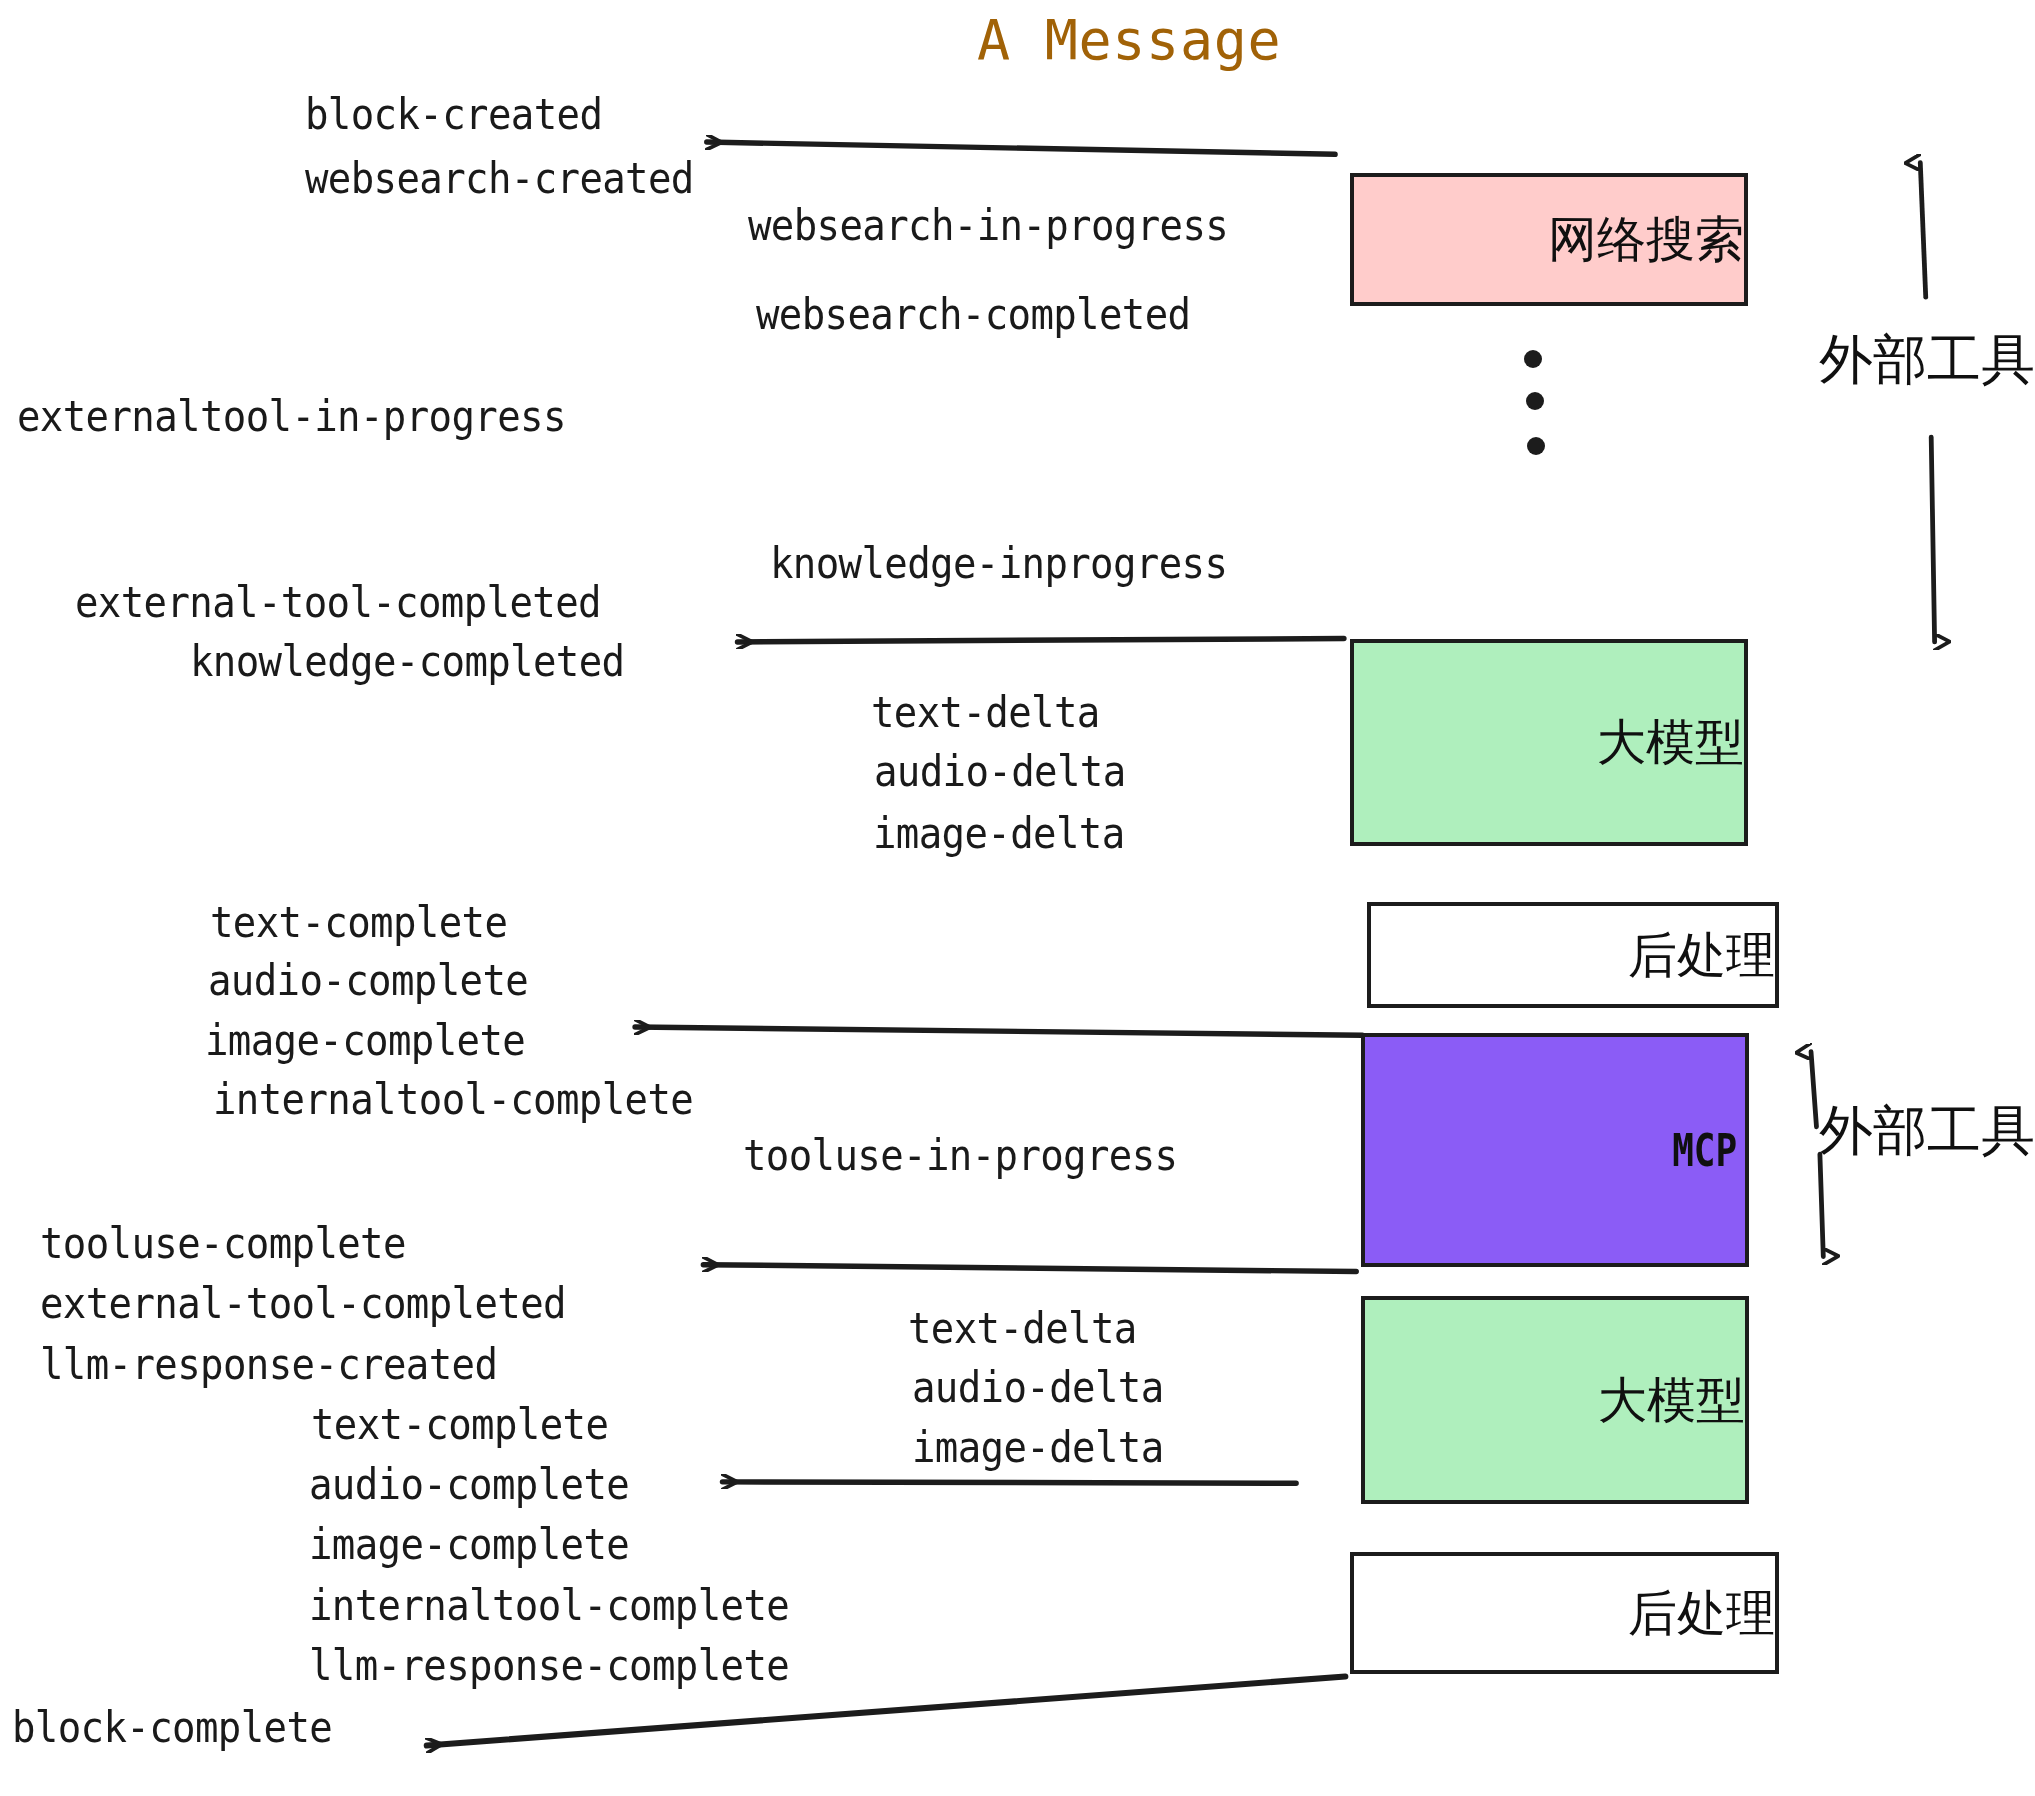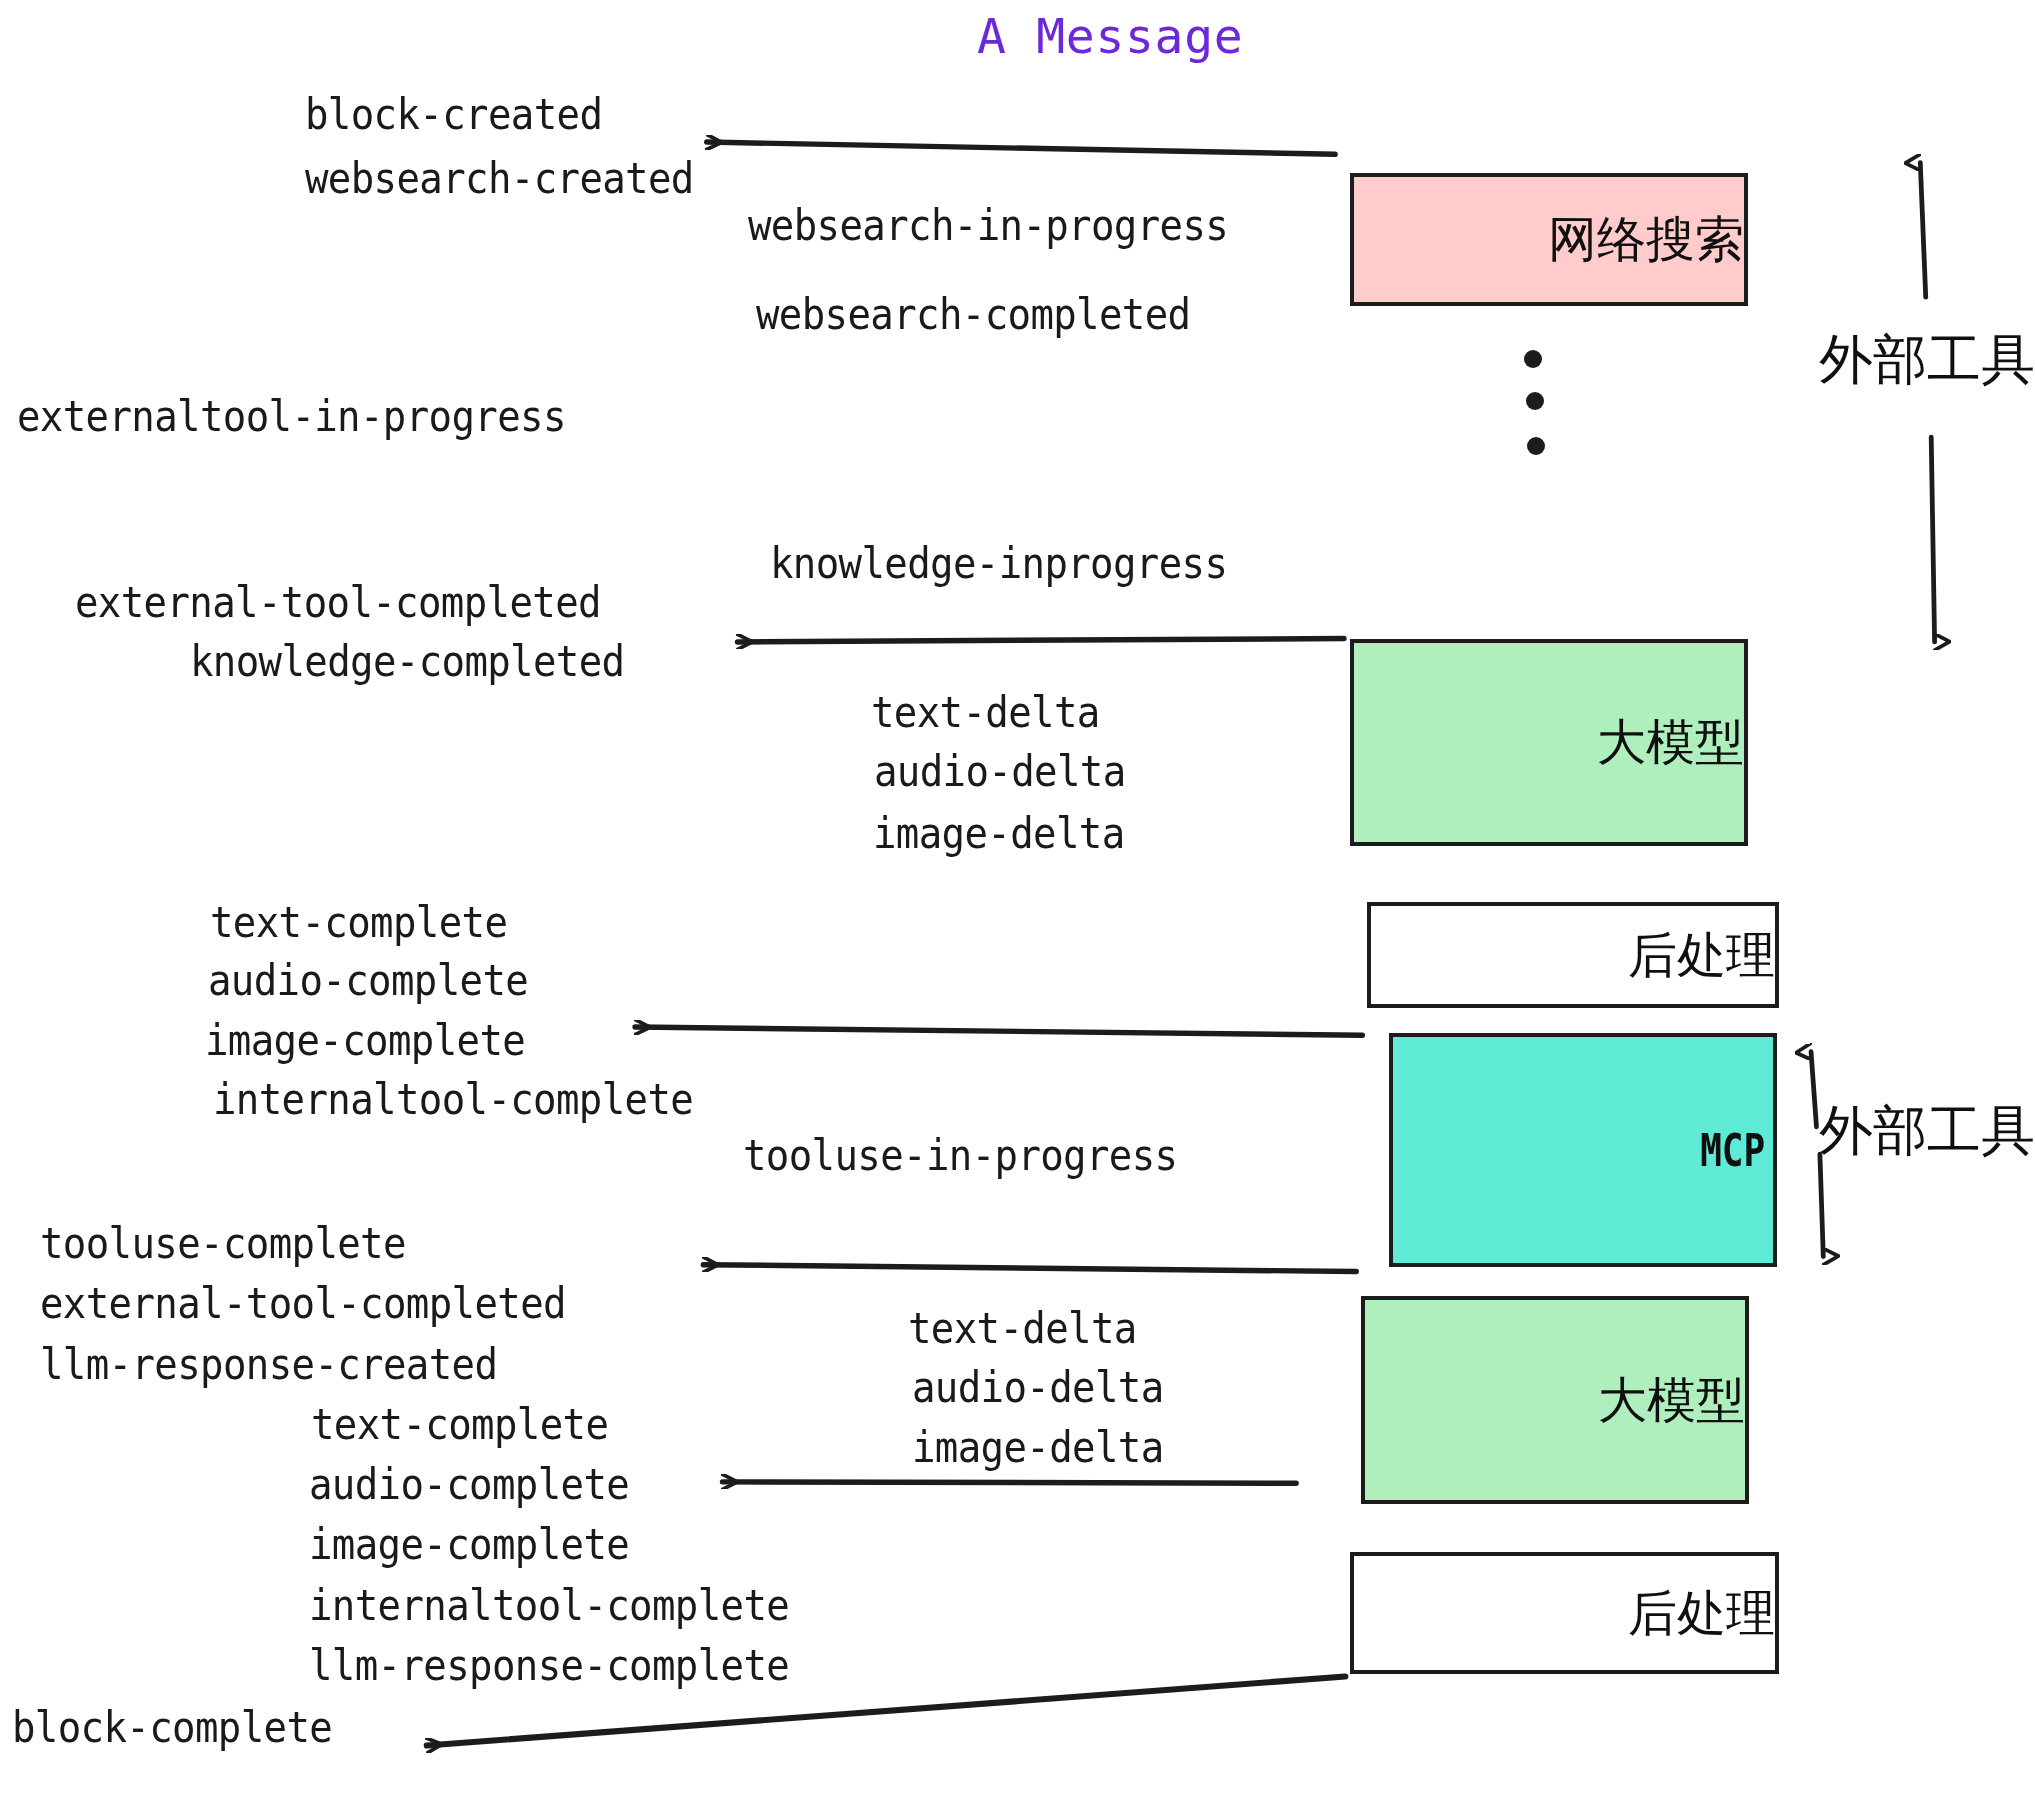--- a/index.html
+++ b/index.html
@@ -24,22 +24,22 @@
     color: #1a1a1a;
     white-space: pre;
     letter-spacing: -0.7px;
     transform: scaleX(0.93);
     transform-origin: left top;
   }
   
   .title {
     position: absolute;
     font-family: "DejaVu Sans Mono", "Liberation Mono", monospace;
-    font-size: 48px;
-    color: #6d28d9;
+    font-size: 55px;
+    color: #a16207;
     white-space: pre;
     letter-spacing: 0.7px;
   }
   
   .box {
     position: absolute;
     box-sizing: border-box;
     border: 4.8px solid #1c1c1c;
     display: flex;
     align-items: center;
@@ -98,21 +98,21 @@
 
 
   <div class="box" style="left:1350px; top:639px; width:398px; height:207px; background:#AFEFBD;">
     <span class="box-label">大模型</span>
   </div>
 
   <div class="box" style="left:1367px; top:902px; width:412px; height:106px; background:#FFFFFF;">
     <span class="box-label">后处理</span>
   </div>
 
-  <div class="box" style="left:1361px; top:1033px; width:388px; height:234px; background:#5eead4;margin-left:28px;">
+  <div class="box" style="left:1361px; top:1033px; width:388px; height:234px; background:#8b5cf6;">
     <span class="box-label latin">MCP</span>
   </div>
 
   <div class="box" style="left:1361px; top:1296px; width:388px; height:208px; background:#AFEFBD;">
     <span class="box-label">大模型</span>
   </div>
 
   <div class="box" style="left:1350px; top:1552px; width:429px; height:122px; background:#FFFFFF;">
     <span class="box-label">后处理</span>
   </div>

